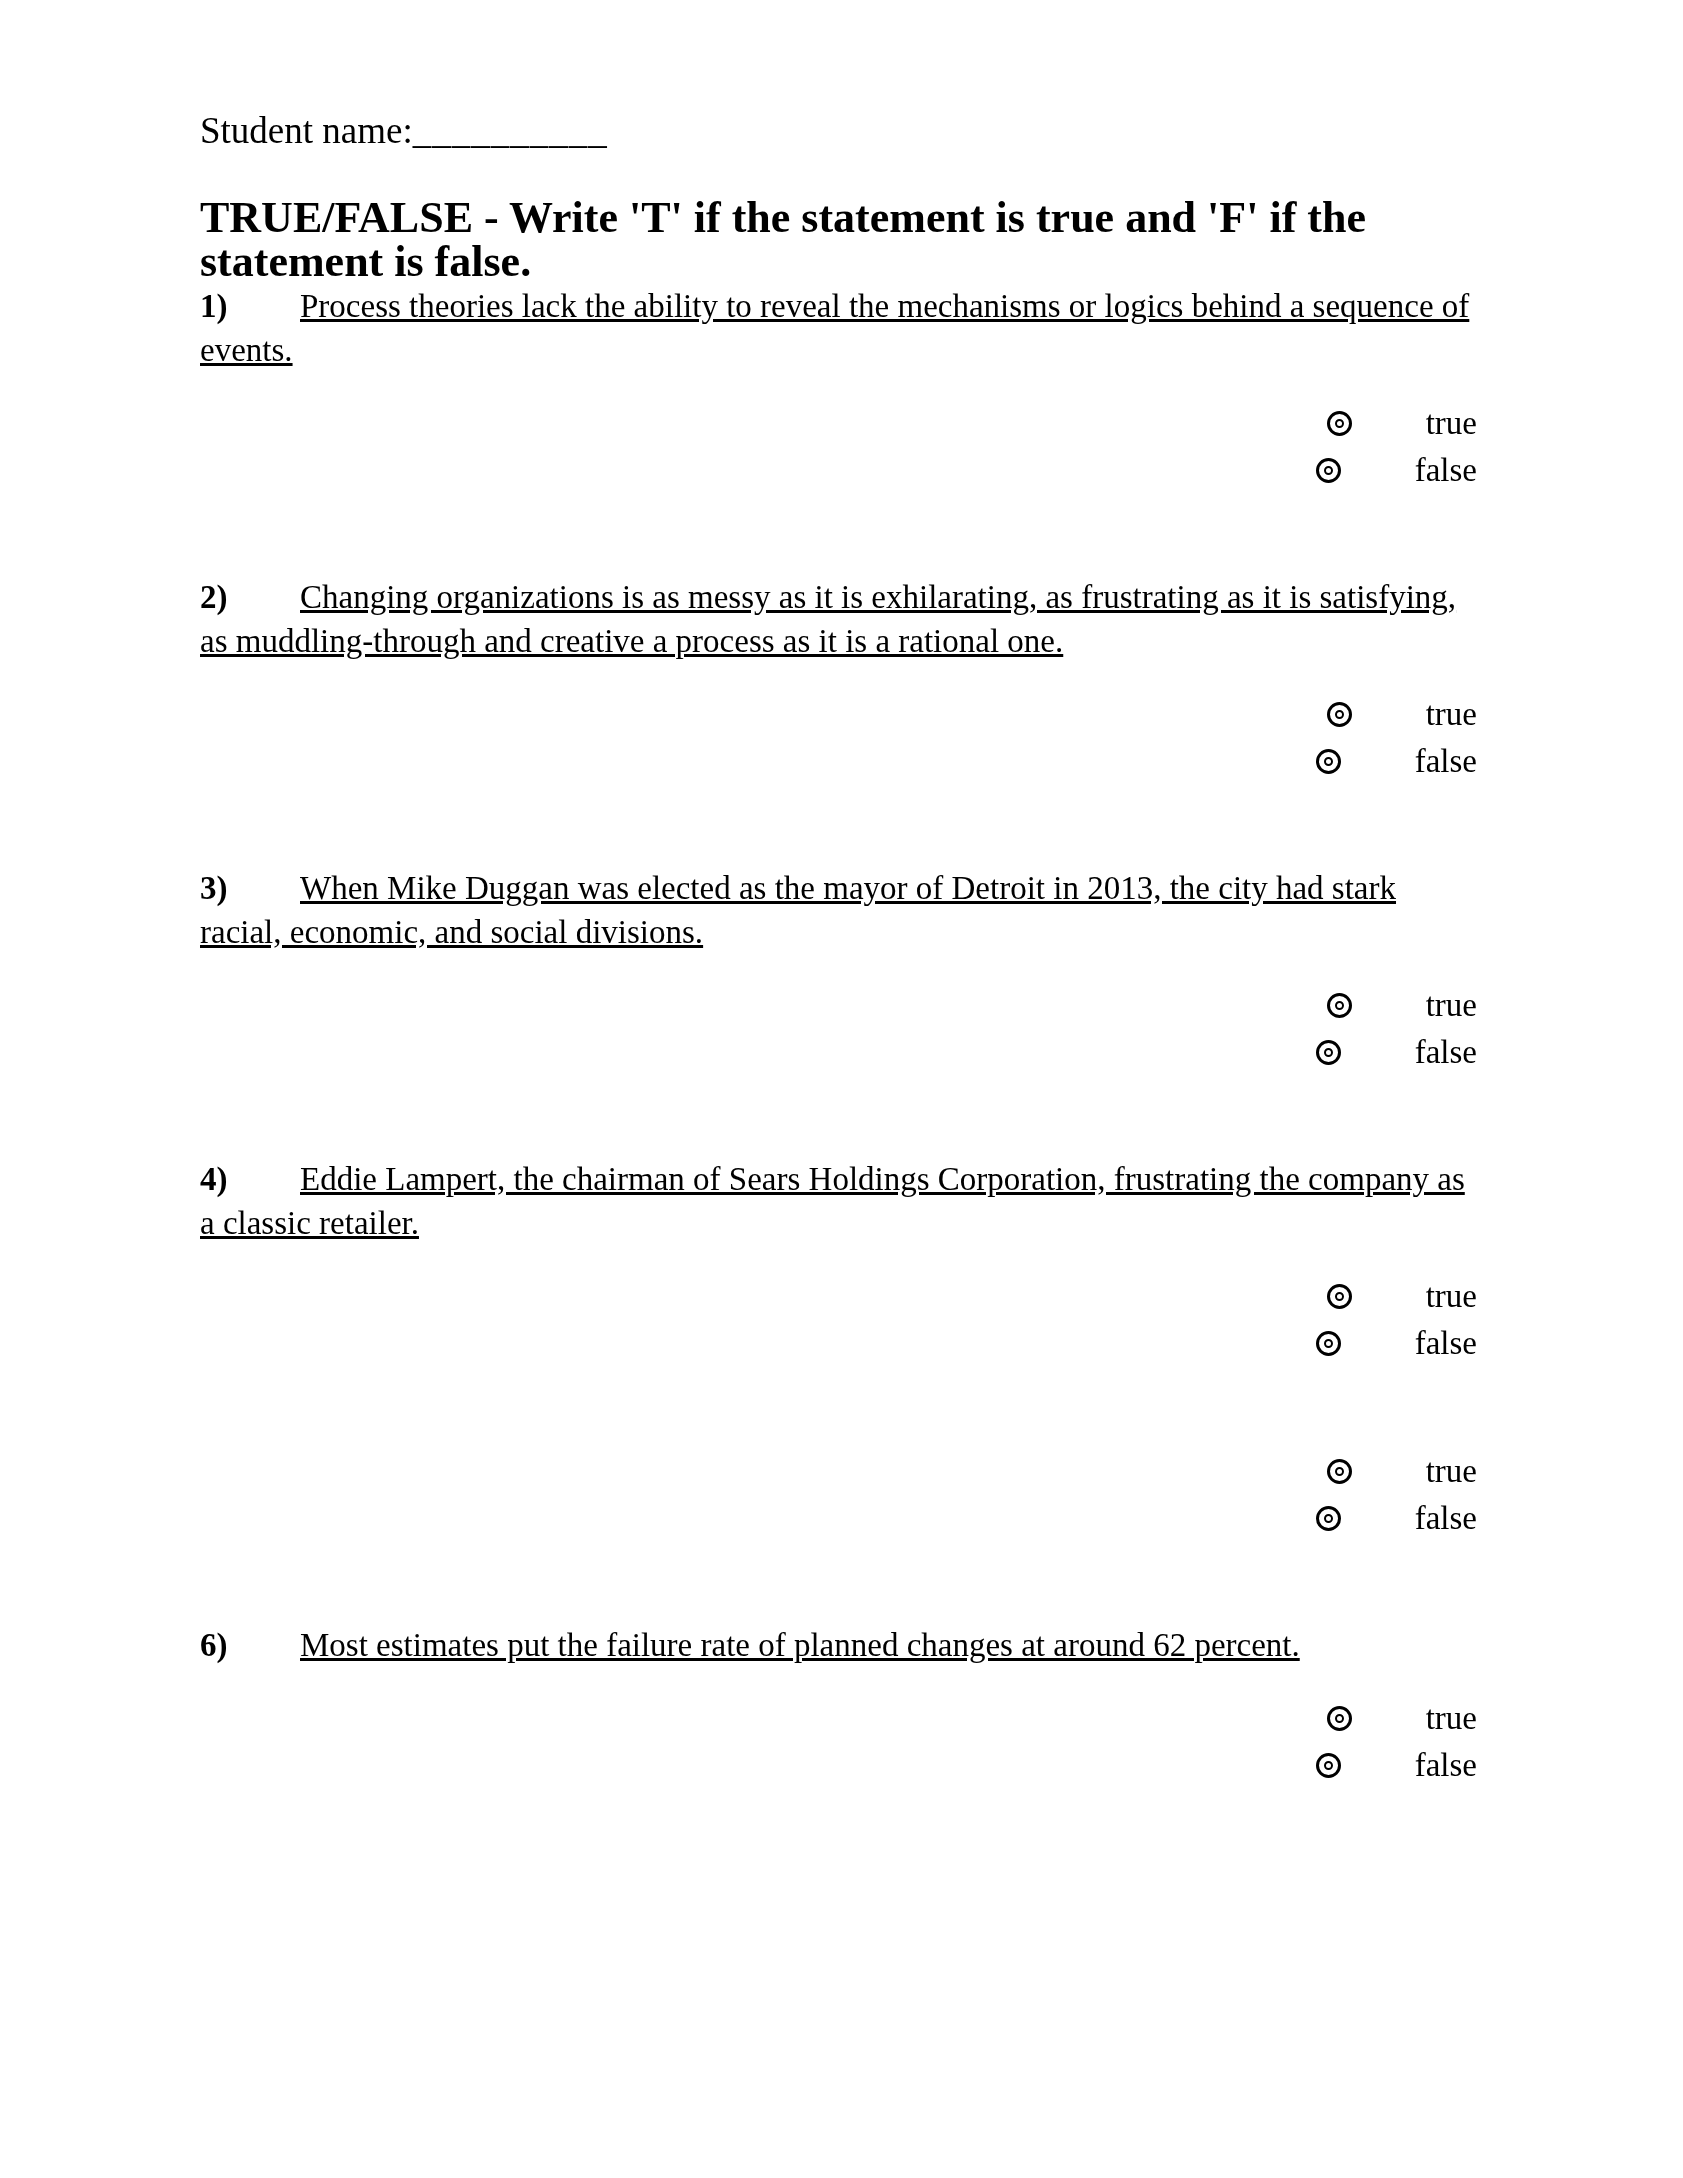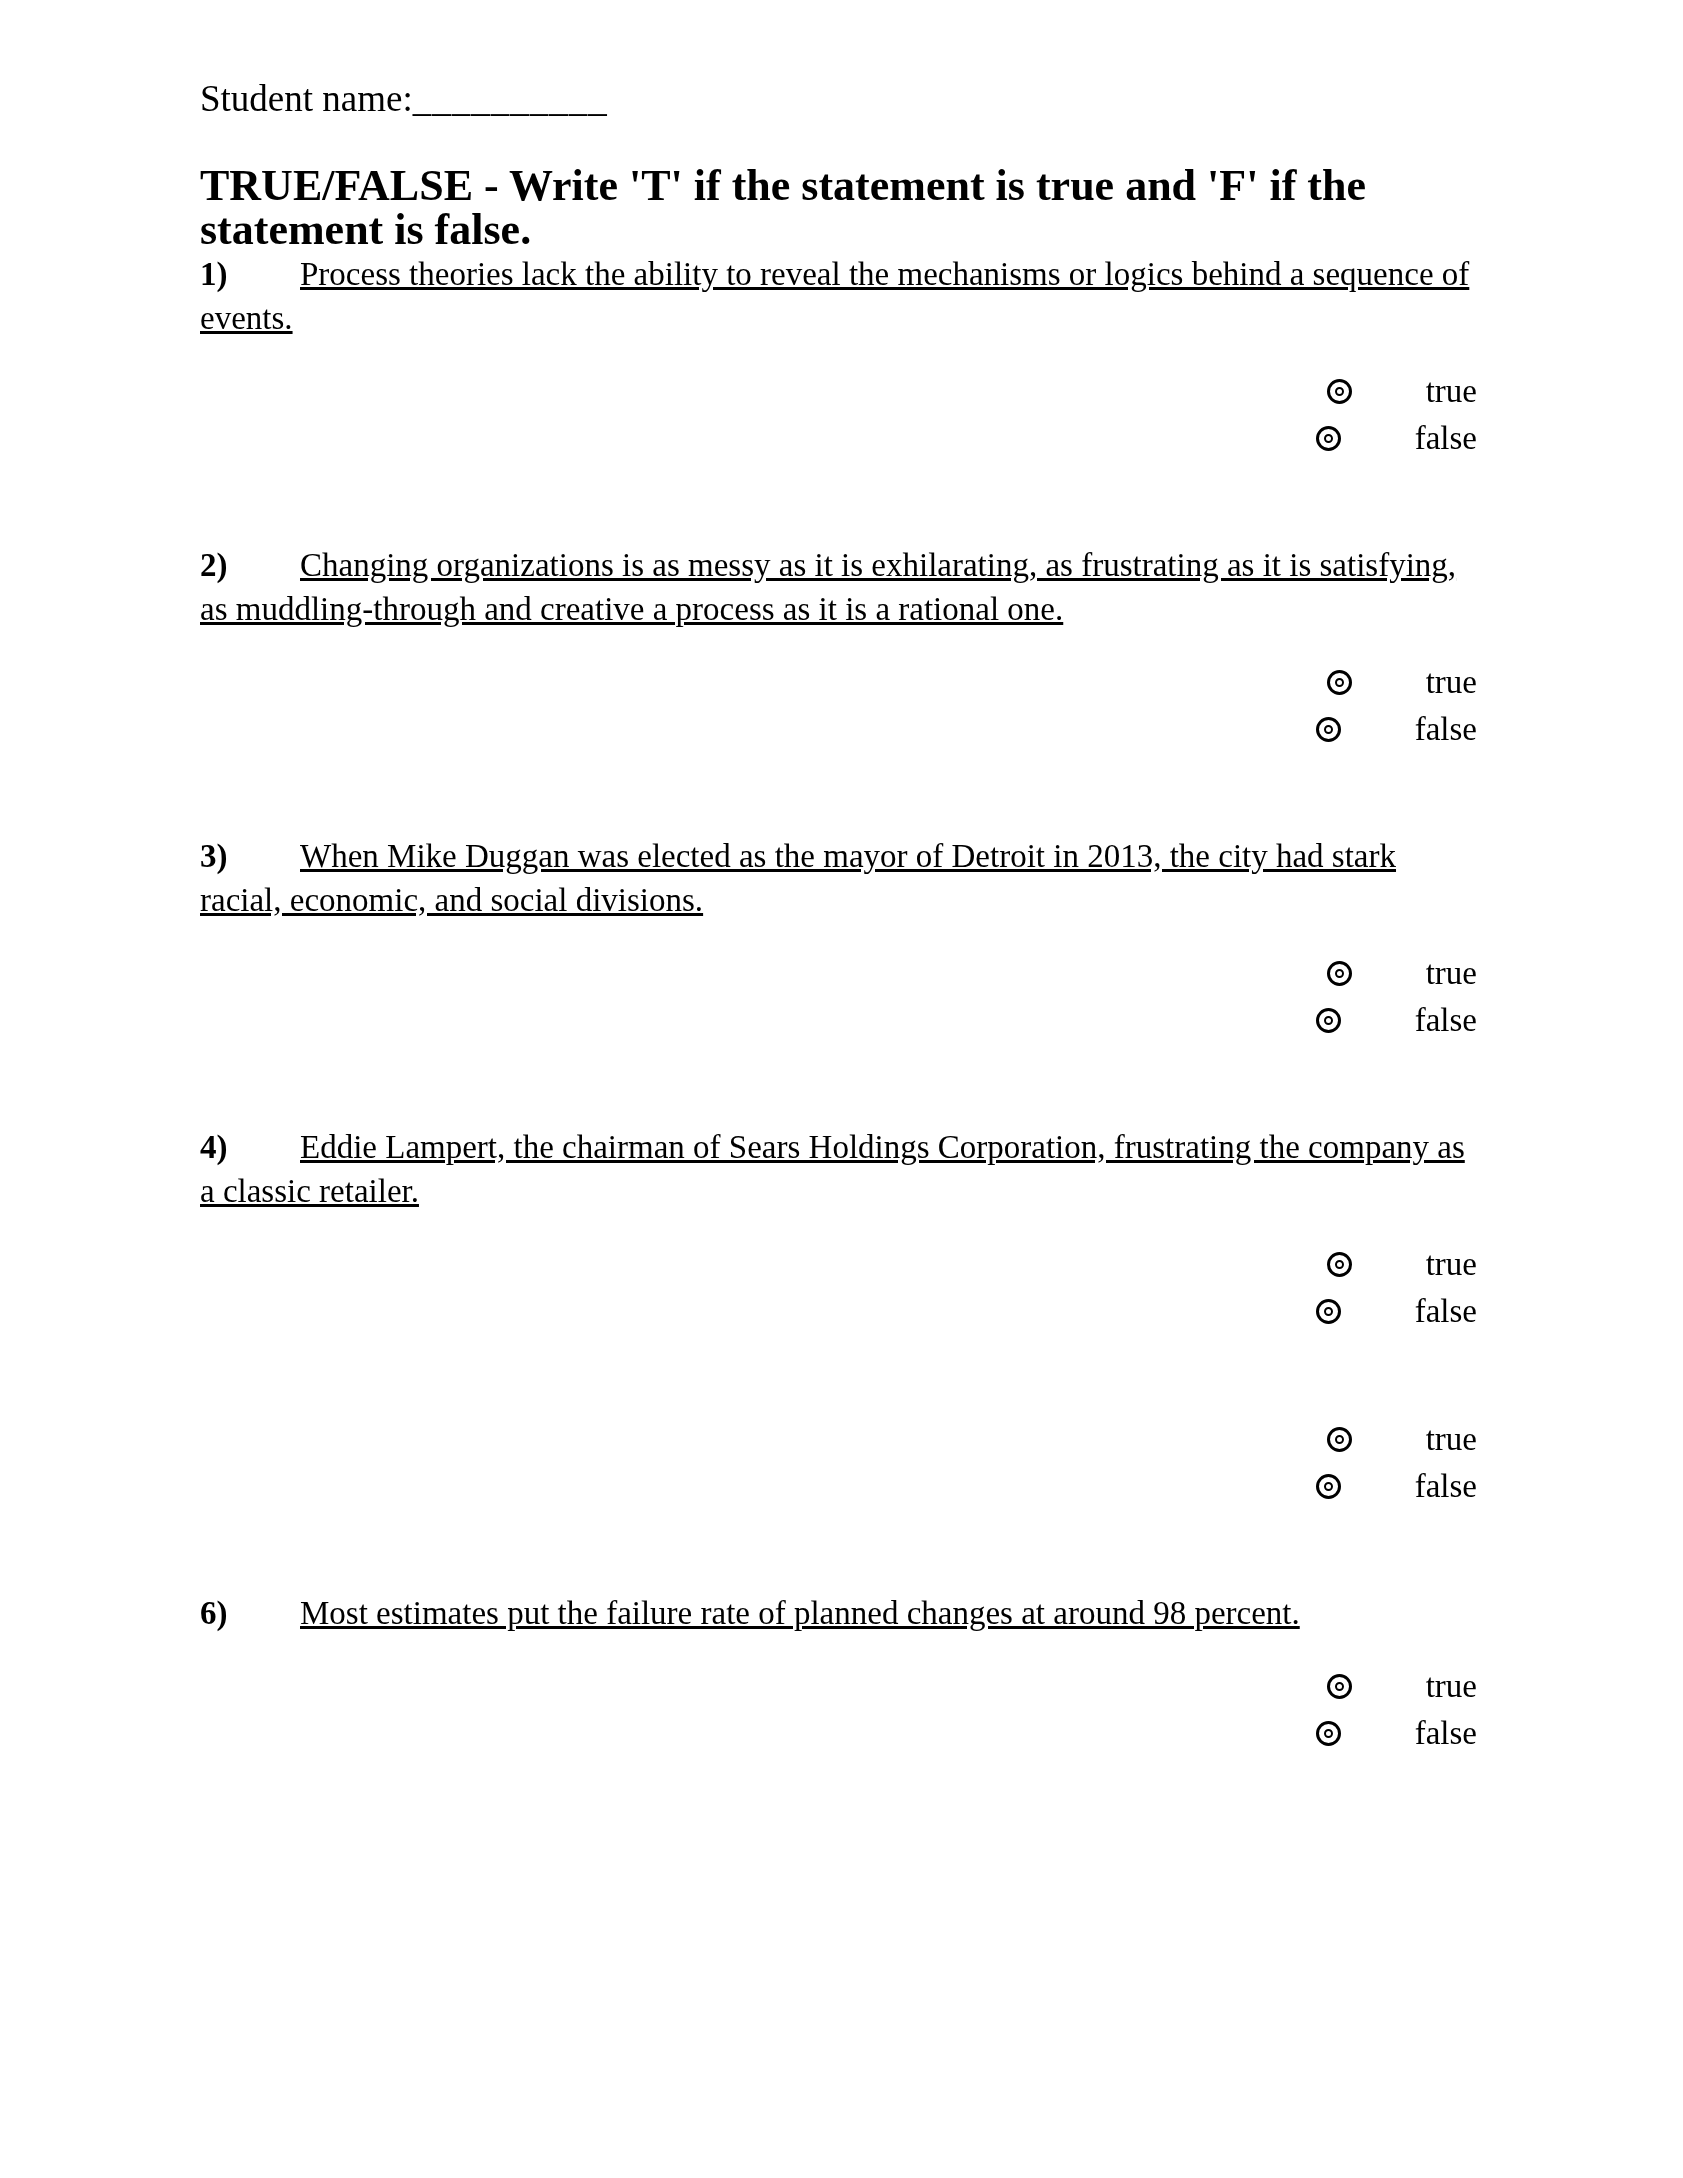--- a/index.html
+++ b/index.html
@@ -13,21 +13,21 @@
     height: 2178px;
     font-family: "Liberation Serif", "DejaVu Serif", serif;
     color: #000000;
     position: relative;
     overflow: hidden;
   }
   .page {
     box-sizing: border-box;
     width: 1421px;
     height: 2178px;
-    padding: 76px 200px 0 200px;
+    padding: 108px 200px 0 200px;
   }
   .content {
     width: 1277px;
   }
   .student-line {
     font-size: 37px;
     line-height: 45px;
     white-space: nowrap;
   }
   .student-blank {
@@ -183,21 +183,21 @@
         <div class="option-row">
           <span class="radio">
               <span class="radio-inner"></span>
             </span>
           <span class="option-label">false</span>
         </div>
       </div>
     </div>
 
     <div class="question">
-      <p class="statement"><span class="qnum">6)</span><span>Most estimates put the failure rate of planned changes at around 98 percent.</span></p>
+      <p class="statement"><span class="qnum">6)</span><span>Most estimates put the failure rate of planned changes at around 62 percent.</span></p>
       <div class="options">
         <div class="option-row">
           <span class="radio">
               <span class="radio-inner"></span>
             </span>
           <span class="option-label">true</span>
         </div>
         <div class="option-row">
           <span class="radio">
               <span class="radio-inner"></span>

